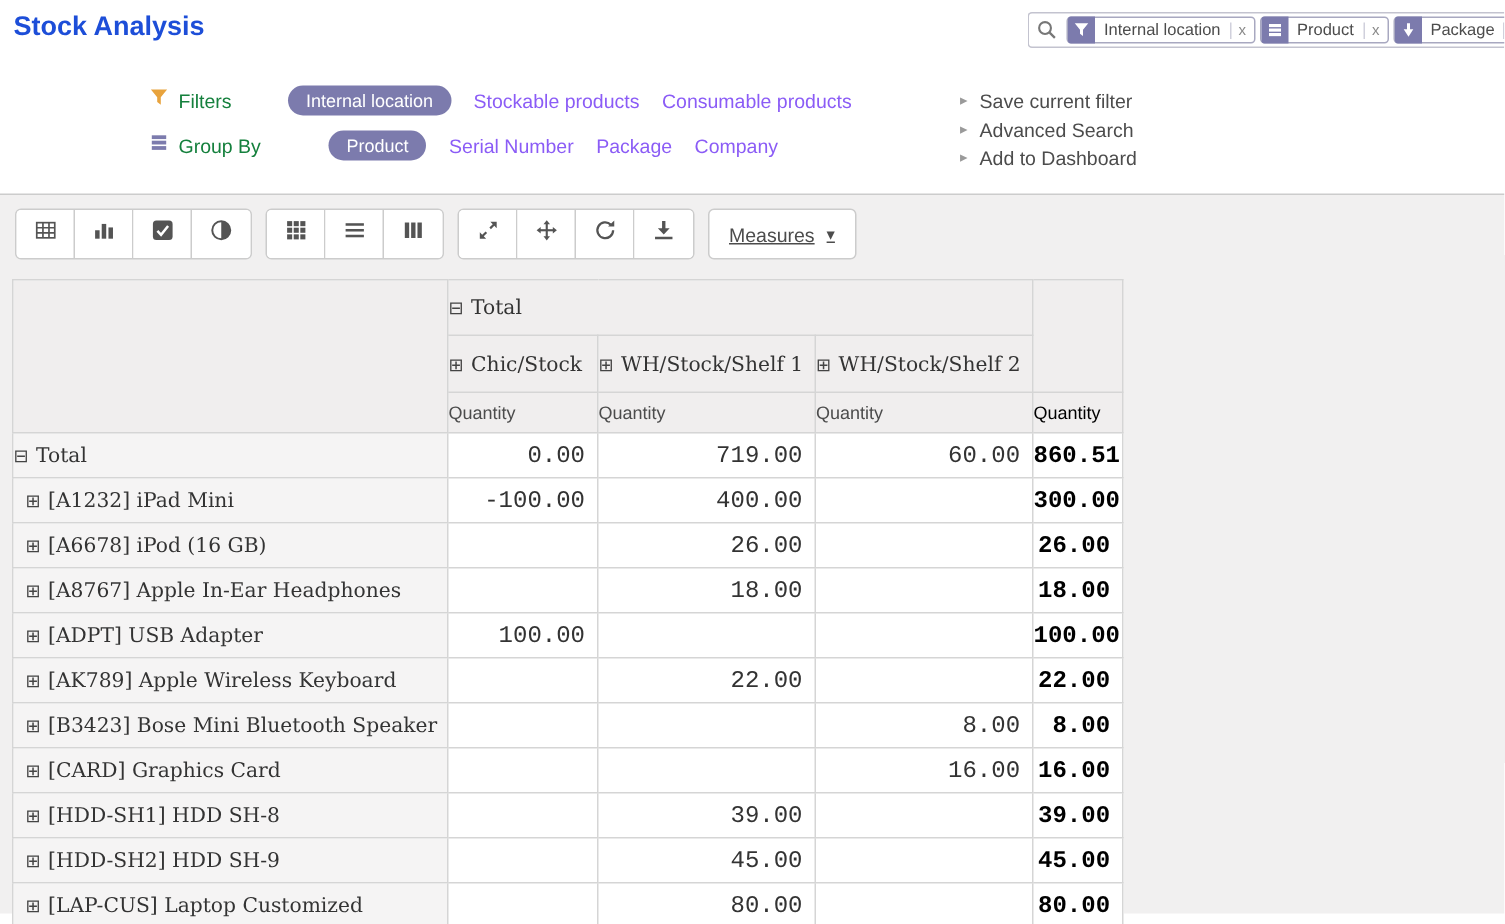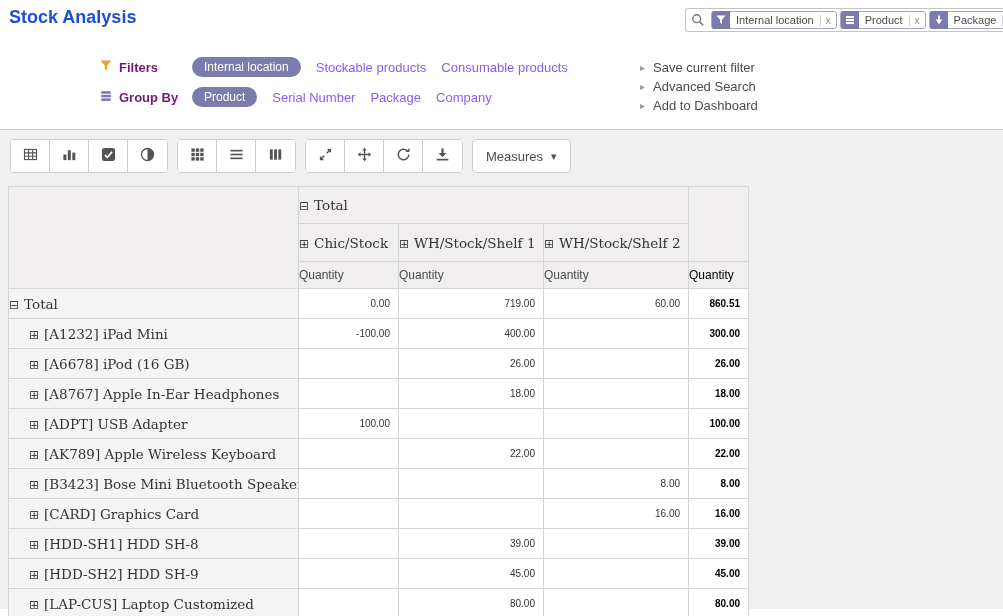--- a/index.html
+++ b/index.html
@@ -22,36 +22,36 @@
            border-radius:3px; margin-left:3px; background:#fff; flex-shrink:0; font-size:11px; }
   .facet-icon { width:18px; height:18px; background:#7c7bad; display:flex;
                 align-items:center; justify-content:center; border-radius:2px 0 0 2px; }
   .facet-label { padding:0 6px; color:#4c4c4c; white-space:nowrap; }
   .facet-x { padding:0 5px; border-left:1px solid #d0d0dc; color:#8a8a8a; font-size:10px; cursor:pointer; }
 
   
   .filter-panel { display:flex; padding:15px 8px 14px 100px; background:#fff; }
   .fp-left { flex:1; }
   .fp-row { display:flex; align-items:center; margin-bottom:10px; }
-  .fp-row:last-child { margin-bottom:0; }
+  .fp-row:last-child { margin-bottom:0;gap:27px; }
   .fp-head { display:flex; align-items:center; gap:7px; width:92px; flex-shrink:0; }
-  .fp-title { color:#701a75; font-weight:bold; font-size:13px; }
+  .fp-title { color:#15803d; font-weight:normal; font-size:13px; }
   .fp-items { display:flex; align-items:center; gap:15px; }
   .pill { background:#7c7bad; color:#fff; border-radius:12px; padding:3px 12px; font-size:12px; cursor:pointer; }
   .fp-item { color:#8b5cf6; font-size:13px; cursor:pointer; }
   .fp-right { width:355px; padding-top:1px; }
   .fp-action { display:flex; align-items:center; gap:8px; color:#4c4c4c; font-size:13px;
                line-height:19px; cursor:pointer; }
   .caret-right { color:#9a9a9a; font-size:10px; }
 
   .panel-divider { border-top:1px solid #cccccc; }
 
   
   .content { background:#f1f0f0; height:479px; padding-top:9px; }
-  .toolbar { display:flex; align-items:flex-end; margin-left:10px; gap:9px; height:34px; }
+  .toolbar { display:flex; align-items:flex-end; margin-left:10px; gap:9px; height:34px;text-decoration:underline; }
   .btn-group { display:flex; border:1px solid #ccc; border-radius:4px; background:#fff; overflow:hidden; }
   .tb-btn { width:39px; height:32px; display:flex; align-items:center; justify-content:center;
             border-right:1px solid #ccc; background:#fff; cursor:pointer; }
   .tb-btn:last-child { border-right:none; }
   .measures-btn { border:1px solid #ccc; border-radius:4px; background:#fff; height:34px;
                   padding:0 13px; display:flex; align-items:center; gap:8px; font-size:13px;
                   color:#4c4c4c; cursor:pointer; }
   .caret-down { font-size:11px; color:#4c4c4c; }
 
   
@@ -64,22 +64,22 @@
   .pivot thead tr.h3 { height:27px;margin-left:31px; }
   .corner { background:#f0eeee; }
   .col-root, .col-group { font-family:"DejaVu Serif", serif; font-size:13.5px; color:#333;
                           padding-left:8px; cursor:pointer; }
   .measure { font-size:12px; padding:4px 8px; color:#4c4c4c; cursor:pointer; }
   .total-measure { font-weight:bold; color:#000; }
   .pivot tbody tr { height:30px; }
   .row-header { background:#f5f4f4; font-weight:normal; font-family:"DejaVu Serif", serif;
                 font-size:13.5px; color:#333; padding-left:8px; text-align:left; cursor:pointer;
                 white-space:nowrap; overflow:hidden; }
-  .row-header.lvl1 { padding-left:20px;margin-left:16px; }
-  td.num { text-align:right; padding-right:8px; color:#333; font-size:10px; background:#fff; }
+  .row-header.lvl1 { padding-left:8px;margin-left:16px; }
+  td.num { text-align:right; padding-right:8px; color:#333; font-size:16px; background:#fff;font-family:Liberation Mono, monospace; }
   td.total-col { font-weight:bold; color:#000; }
   .sq { font-family:"DejaVu Sans", sans-serif; font-size:12px; margin-right:5px; color:#444; }
   .sq-plus::before { content:"⊞"; }
   .sq-minus::before { content:"⊟"; }
 </style>
 </head>
 <body>
 
 <div class="topbar">
   <div class="page-title">Stock Analysis</div>

